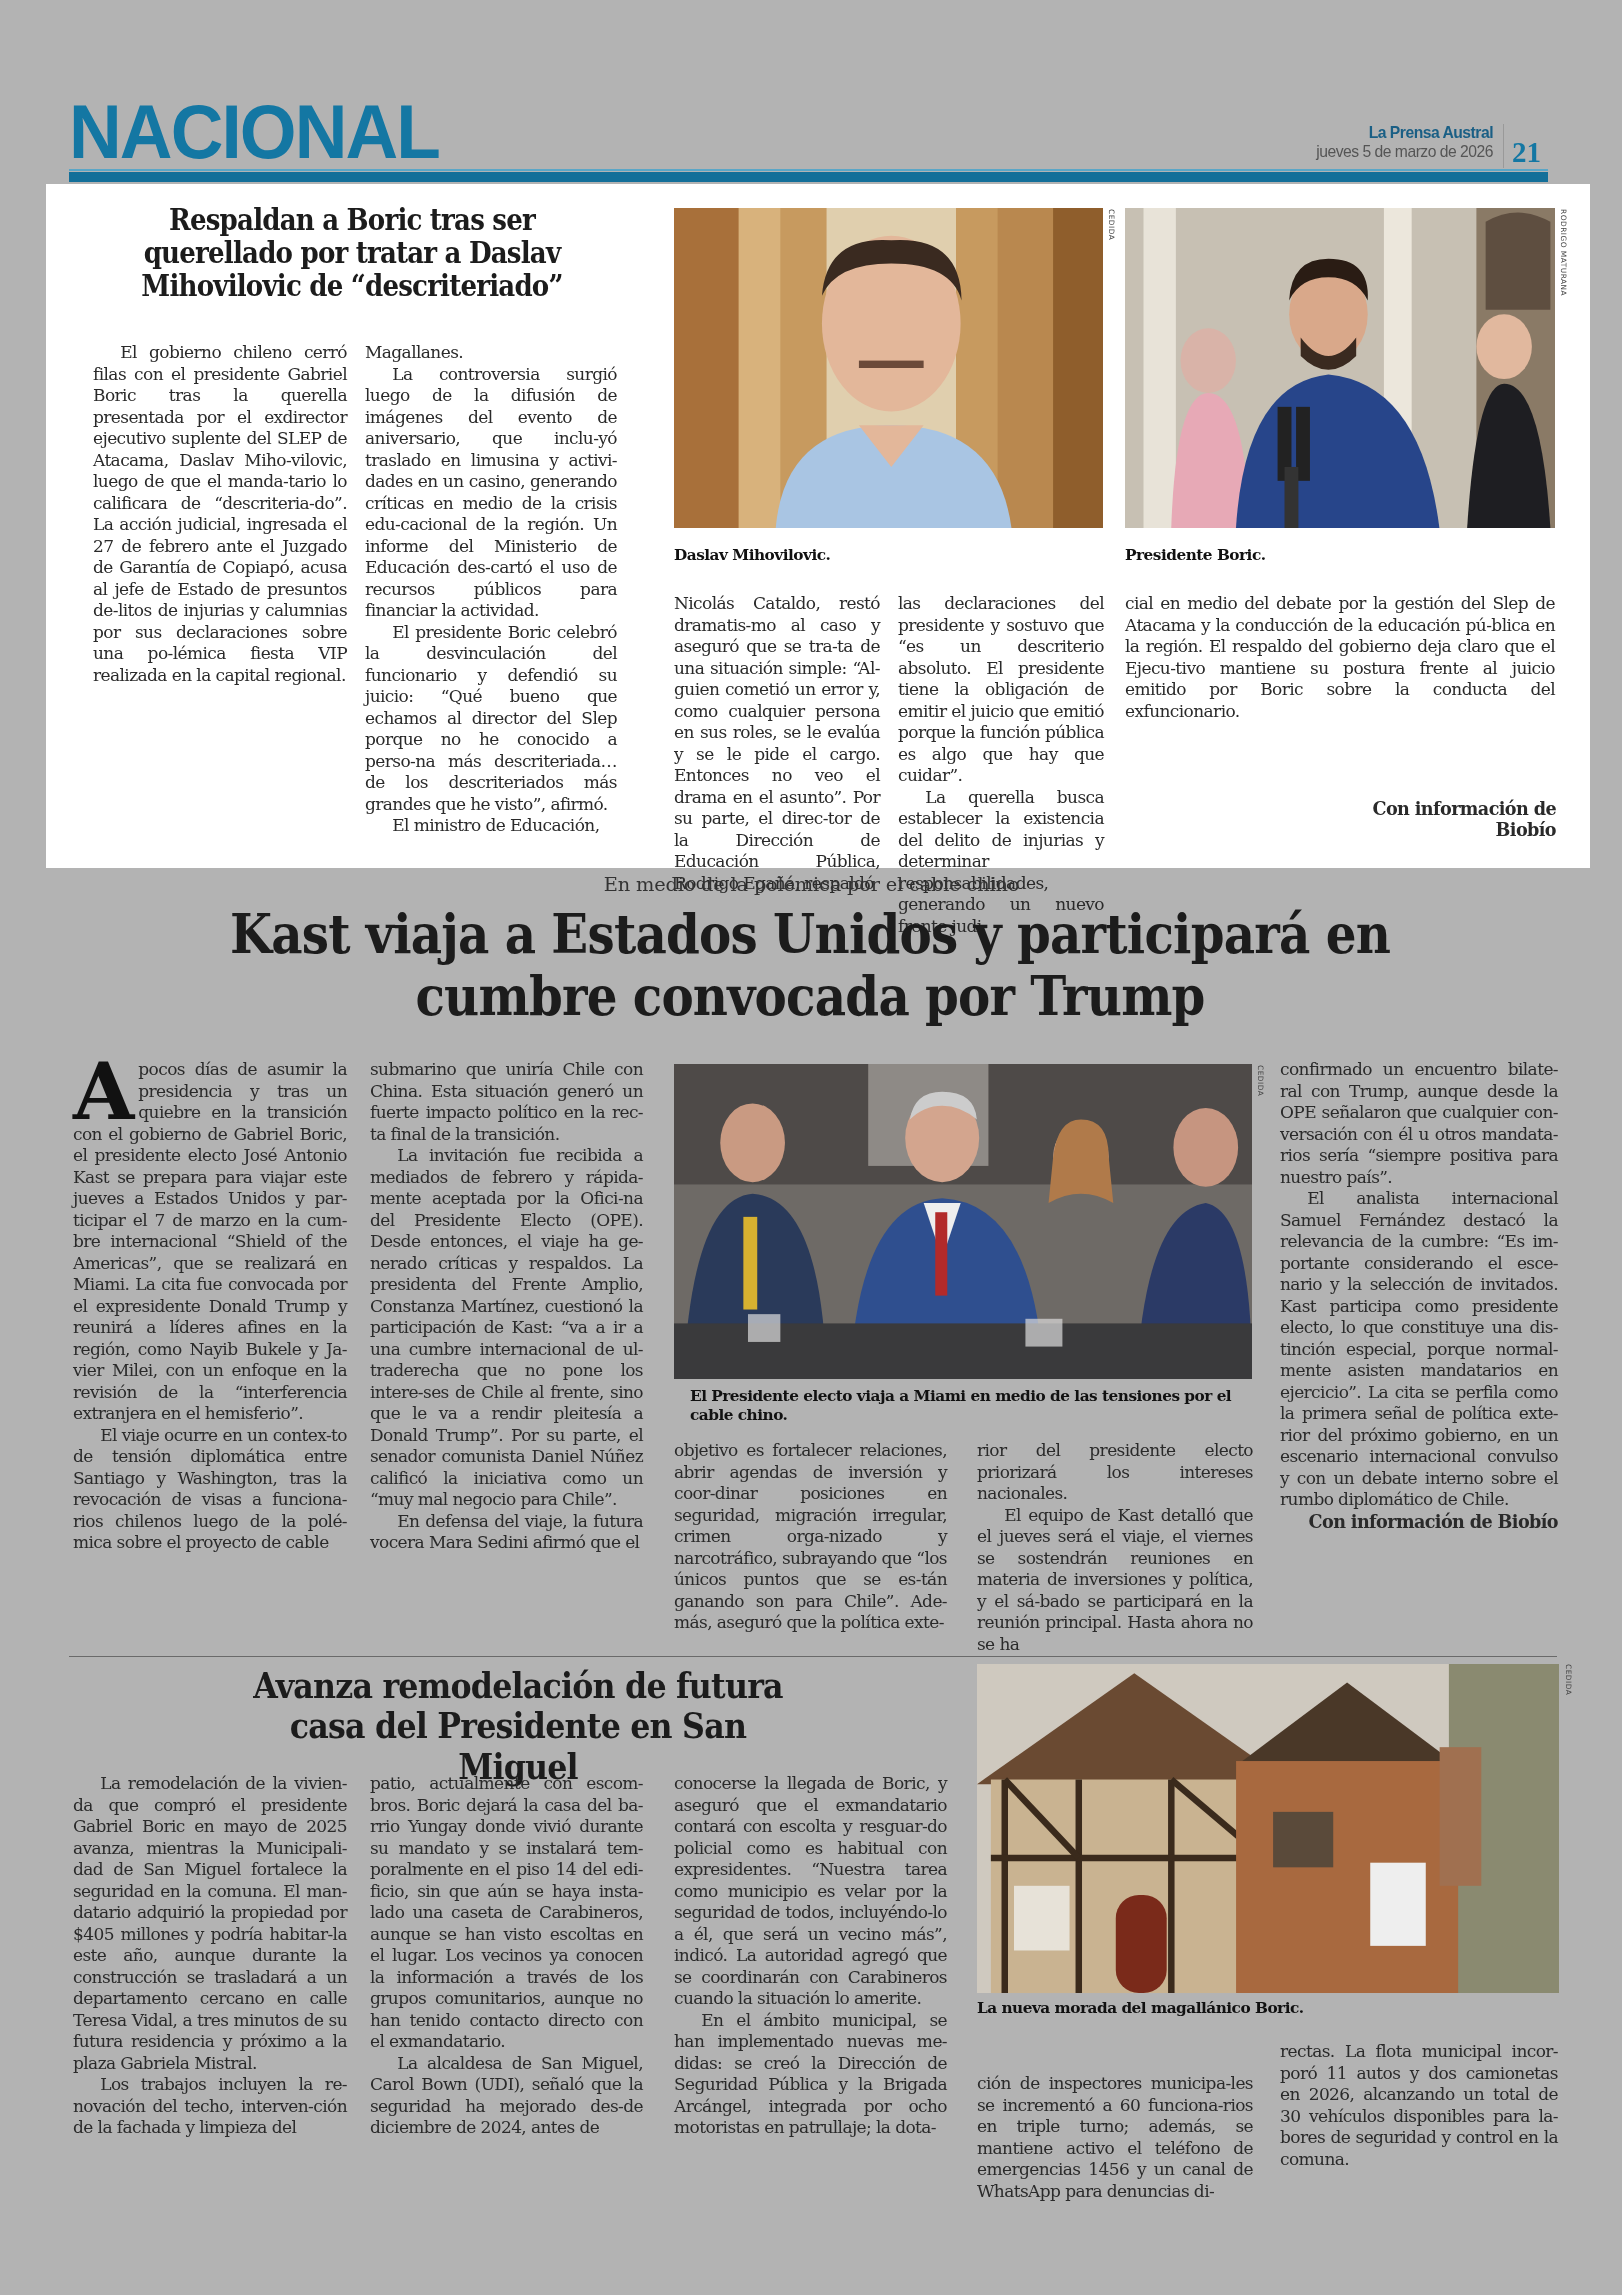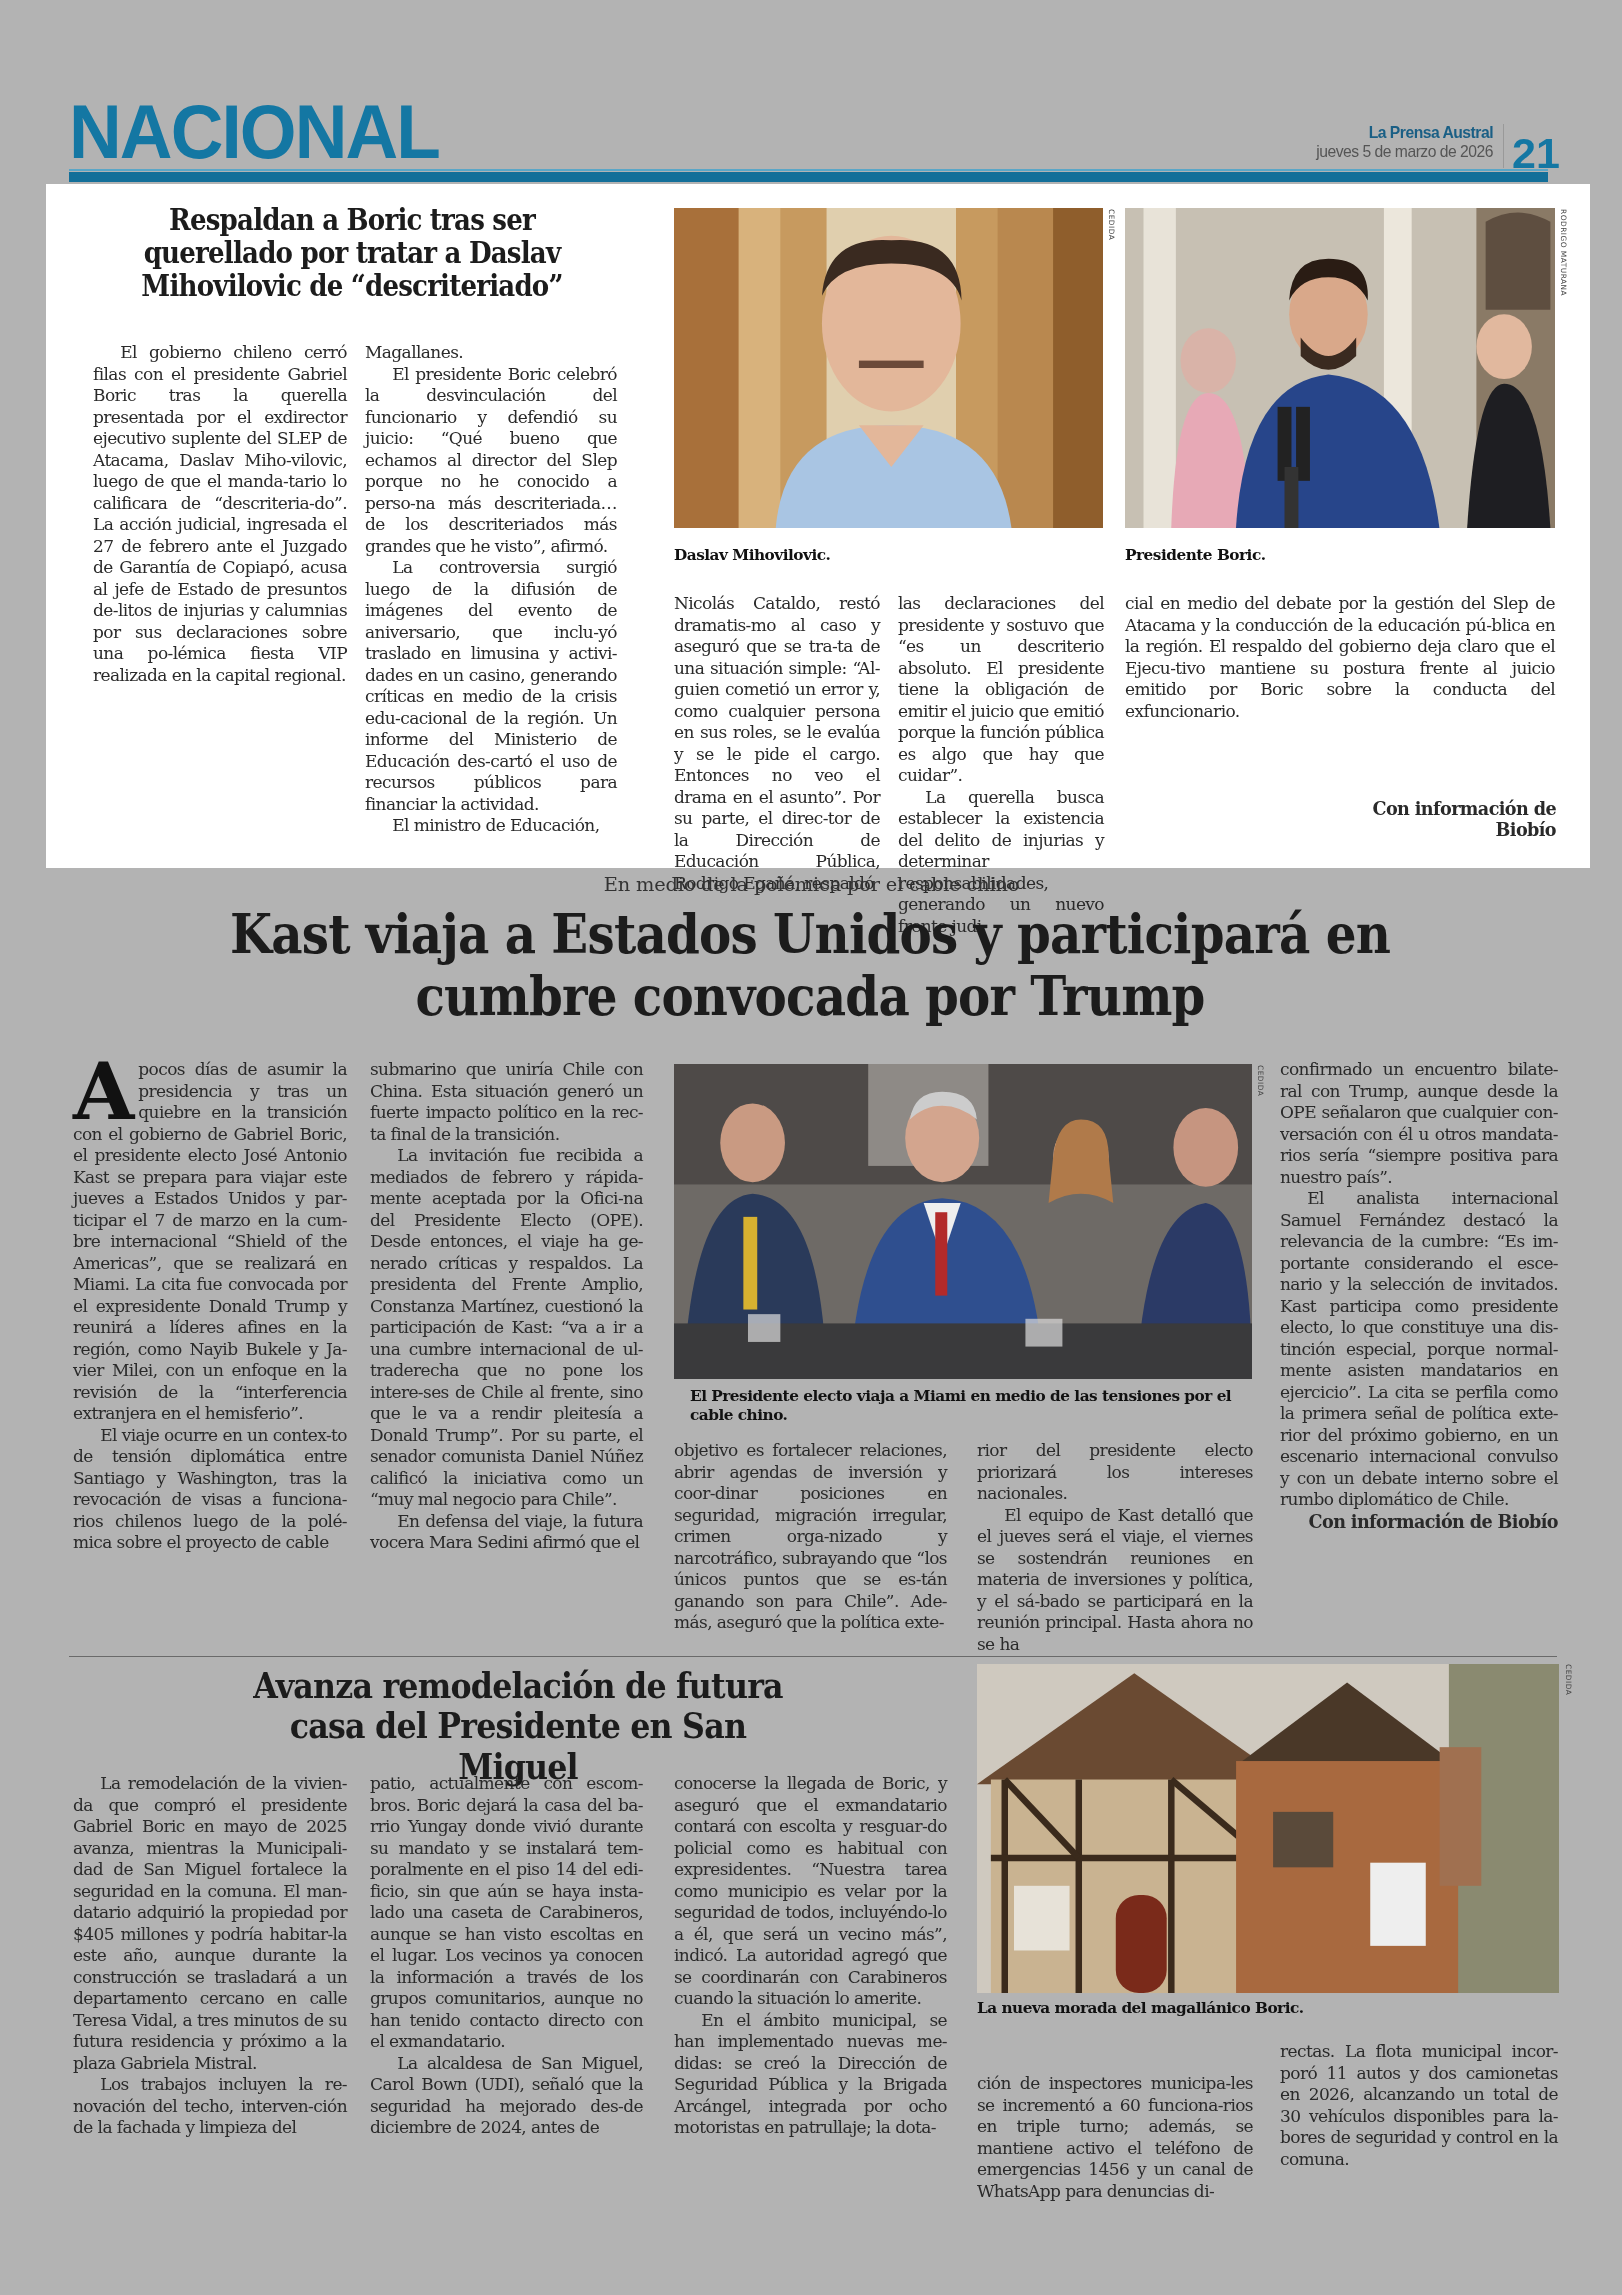--- a/index.html
+++ b/index.html
@@ -6,21 +6,21 @@
   body { width:1623px; height:2295px; background:#b3b3b3; position:relative; overflow:hidden;
          font-family:"DejaVu Serif", serif; color:#222; }
   .abs { position:absolute; }
   
   .section-title { left:69px; top:95px; font-family:"Liberation Sans", sans-serif; font-weight:bold;
          font-size:73px; letter-spacing:-1.9px; color:#1477a3; line-height:1; transform:scaleY(1.05); }
   .masthead { right:130px; top:124px; text-align:right; font-family:"Liberation Sans", sans-serif; }
   .masthead .paper { font-weight:bold; font-size:15.7px; color:#1a5f85; letter-spacing:-0.5px; }
   .masthead .date { font-size:15.7px; color:#555; margin-top:0.9px; letter-spacing:-0.5px; }
   .vsep { left:1503px; top:124px; width:0.9px; height:44px; background:#999; }
-  .pageno { left:1512px; top:129px; font-family:Liberation Sans, sans-serif; font-weight:bold; font-size:43px; color:#1477a3; }
+  .pageno { left:1512px; top:136px; font-family:Liberation Serif, serif; font-weight:bold; font-size:29px; color:#1477a3; }
   .topbar { left:69px; top:172px; width:1479px; height:10.2px; background:#136f99; }
   .topbar2 { left:69px; top:169px; width:1479px; height:1.9px; background:#5aa6c7; }
 
   
   .box1 { left:46px; top:184px; width:1544px; height:684px; background:#ffffff; }
   .headline { font-family:"DejaVu Serif", serif; font-weight:bold; color:#1c1c1c; text-align:center; letter-spacing:-0.9px; }
   .h1 { left:93px; top:204px; width:518px; font-size:29px; line-height:1.13; transform:scaleX(0.9); transform-origin:center top; }
   .col { font-family:"DejaVu Serif", serif; font-size:17px; line-height:21.5px; color:#2a2a2a; text-align:justify;
          letter-spacing:-0.6px; hyphens:manual; }
   .col p { margin:0; text-indent:1.6em; }
@@ -55,22 +55,22 @@
 <div class="abs topbar"></div>
 
 <div class="abs box1"></div>
 <div class="abs headline h1">Respaldan a Boric tras ser querellado por tratar a Daslav Mihovilovic de “descriteriado”</div>
 
 <div class="abs col" style="left:93px; top:342px; width:254px;">
   <p>El gobierno chileno cerró filas con el presidente Gabriel Boric tras la querella presentada por el exdirector ejecutivo suplente del SLEP de Atacama, Daslav Miho-vilovic, luego de que el manda-tario lo calificara de “descriteria-do”. La acción judicial, ingresada el 27 de febrero ante el Juzgado de Garantía de Copiapó, acusa al jefe de Estado de presuntos de-litos de injurias y calumnias por sus declaraciones sobre una po-lémica fiesta VIP realizada en la capital regional.</p>
 </div>
 <div class="abs col" style="left:365px; top:342px; width:252px;">
   <p class="noind">Magallanes.</p>
+  <p>La controversia surgió luego de la difusión de imágenes del evento de aniversario, que inclu-yó traslado en limusina y activi-dades en un casino, generando críticas en medio de la crisis edu-cacional de la región. Un informe del Ministerio de Educación des-cartó el uso de recursos públicos para financiar la actividad.</p>
   <p>El presidente Boric celebró la desvinculación del funcionario y defendió su juicio: “Qué bueno que echamos al director del Slep porque no he conocido a perso-na más descriteriada… de los descriteriados más grandes que he visto”, afirmó.</p>
-  <p>La controversia surgió luego de la difusión de imágenes del evento de aniversario, que inclu-yó traslado en limusina y activi-dades en un casino, generando críticas en medio de la crisis edu-cacional de la región. Un informe del Ministerio de Educación des-cartó el uso de recursos públicos para financiar la actividad.</p>
   <p>El ministro de Educación,</p>
 </div>
 
 <div class="abs photo" style="left:674px; top:208px; width:429px; height:320px;">
   <svg viewBox="0 0 928 692" preserveAspectRatio="none">
     <rect width="928" height="692" fill="#c79a5f"></rect>
     <rect x="0" y="0" width="140" height="692" fill="#a8703a"></rect>
     <rect x="140" y="0" width="90" height="692" fill="#d8b27c"></rect>
     <rect x="700" y="0" width="120" height="692" fill="#b9884f"></rect>
     <rect x="820" y="0" width="108" height="692" fill="#8f5e2c"></rect>

